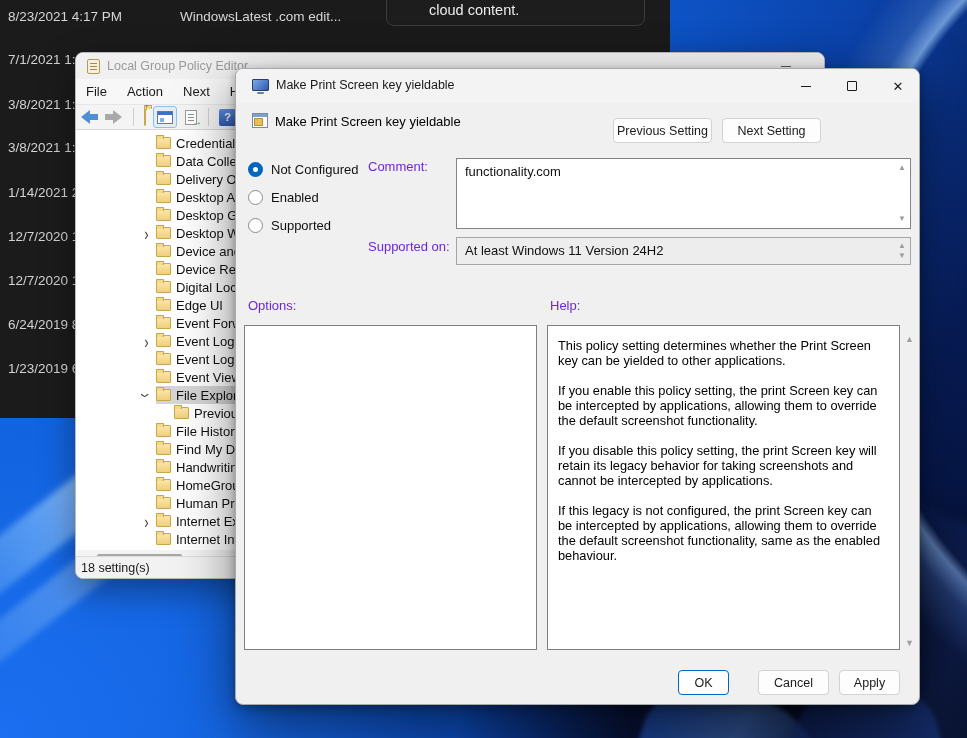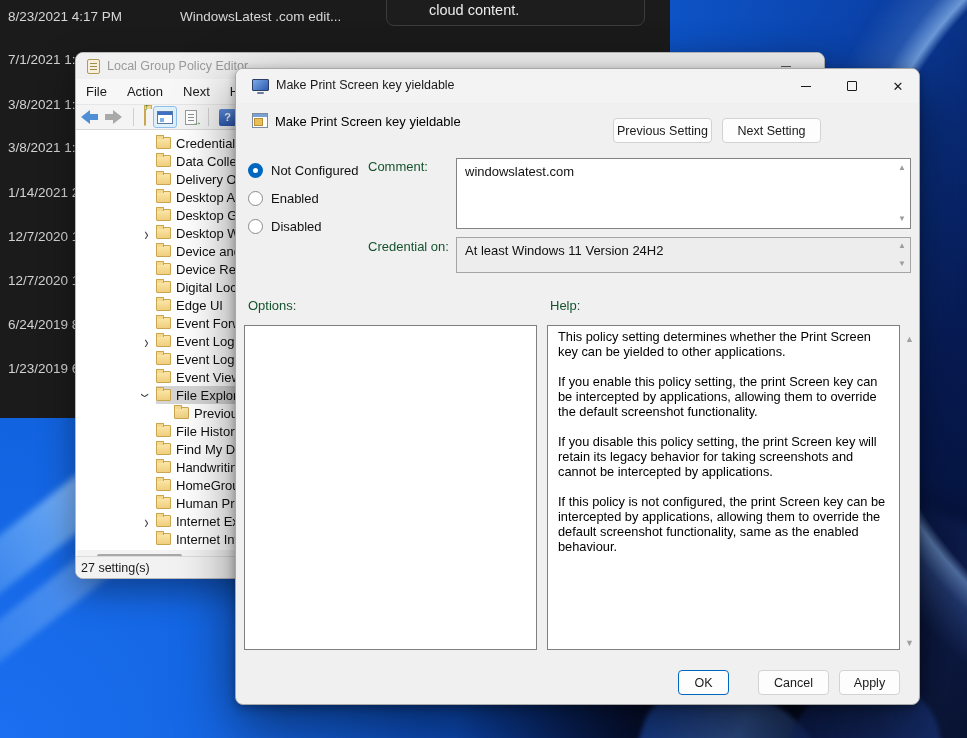--- a/index.html
+++ b/index.html
@@ -90,31 +90,31 @@
   .monitor::after { content:""; position:absolute; left:4px; bottom:-4px; width:7px; height:2px; background:#6b7d9e; box-shadow:-2px 2px 0 2px rgba(107,125,158,0); border-radius:1px; }
   .dlg-title .t { position:absolute; left:40px; top:9px; font-size:12.5px; color:#1a1a1a; }
   .dcap { position:absolute; top:2px; width:40px; height:30px; display:flex; align-items:center; justify-content:center; color:#1a1a1a; }
   .admx { position:absolute; left:16px; top:44px; width:16px; height:15px; border:1px solid #7c8aa0; background:#fff; }
   .admx::before { content:""; position:absolute; left:0; top:0; right:0; height:3px; background:#7aa0d4; }
   .admx::after { content:""; position:absolute; left:1px; bottom:1px; width:7px; height:6px; background:#e9bf5a; border:1px solid #b98f2f; }
   .dlg-head { position:absolute; left:39px; top:45px; font-size:13px; color:#000; }
   .btn { position:absolute; background:#fdfdfd; border:1px solid #d2d2d2; border-radius:4px; font-size:12.5px; color:#1a1a1a;
     display:flex; align-items:center; justify-content:center; }
   .btn.primary { border:1.5px solid #0067c0; }
-  .radio-row { position:absolute; left:12px; display:flex; align-items:center; gap:8px; height:16px; }
+  .radio-row { position:absolute; left:12px; display:flex; align-items:flex-start; gap:8px; height:16px; }
   .radio { width:15px; height:15px; border-radius:50%; background:#fff; border:1px solid #8b8b8b; flex:0 0 15px; }
   .radio.checked { border:5px solid #0067c0; }
   .rlabel { font-size:13px; color:#111; }
-  .flabel { position:absolute; font-size:13px; color:#14532d; }
+  .flabel { position:absolute; font-size:13px; color:#6d28d9; }
   .tbox { position:absolute; background:#fff; border:1px solid #838383; font-size:13px; color:#111; padding:5px 8px; }
   .tbox.gray { background:#ededed; border-color:#a5a5a5; }
   .sarr { position:absolute; right:4px; font-size:8px; color:#9c9c9c; line-height:1; }
   .helparr { position:absolute; font-size:9px; color:#a0a0a0; line-height:1; }
   .helpbox { position:absolute; left:311px; top:256px; width:353px; height:325px; background:#fff; border:1px solid #7f7f7f;
-    padding:3px 10px; font-size:12.8px; line-height:15px; color:#000; overflow:hidden; }
+    padding:12px 10px; font-size:12.8px; line-height:15px; color:#000; overflow:hidden; }
   .helpbox p { margin-bottom:15px; }
 </style>
 </head>
 <body>
 
 <div class="screen">
 
   <div class="wp">
     <div class="ring1"></div>
     <div class="band band1"></div>
@@ -343,21 +343,21 @@
             <span class="folder"></span>
             <span class="tlabel">Internet Inf</span>
           </span>
         </div>
     </div>
 
     <div class="hscroll">
       <div class="hthumb"></div>
     </div>
     <div class="gpe-status">
-      <span>27 setting(s)</span>
+      <span>18 setting(s)</span>
     </div>
   </div>
 
   <div class="dlg">
     <div class="dlg-title">
       <span class="monitor"></span>
       <span class="t">Make Print Screen key yieldable</span>
       <span class="dcap" style="left:550px">
           <span class="cap" style="position:static;width:auto;height:auto">
             <span class="minbar" style="background:#1a1a1a"></span>
@@ -379,47 +379,47 @@
     <div class="radio-row" style="top:93px">
       <span class="radio checked"></span>
       <span class="rlabel">Not Configured</span>
     </div>
     <div class="radio-row" style="top:121px">
       <span class="radio"></span>
       <span class="rlabel">Enabled</span>
     </div>
     <div class="radio-row" style="top:149px">
       <span class="radio"></span>
-      <span class="rlabel">Disabled</span>
+      <span class="rlabel">Supported</span>
     </div>
 
     <span class="flabel" style="left:132px;top:90px">Comment:</span>
     <div class="tbox" style="left:220px;top:89px;width:455px;height:71px">
-      <span>windowslatest.com</span>
+      <span>functionality.com</span>
       <span class="sarr" style="top:5px">▲</span>
       <span class="sarr" style="bottom:5px">▼</span>
     </div>
 
-    <span class="flabel" style="left:132px;top:170px">Credential on:</span>
-    <div class="tbox gray" style="left:220px;top:168px;width:455px;height:36px">
+    <span class="flabel" style="left:132px;top:170px">Supported on:</span>
+    <div class="tbox gray" style="left:220px;top:168px;width:455px;height:28px">
       <span>At least Windows 11 Version 24H2</span>
       <span class="sarr" style="top:4px">▲</span>
       <span class="sarr" style="bottom:4px">▼</span>
     </div>
 
     <span class="flabel" style="left:12px;top:229px">Options:</span>
     <span class="flabel" style="left:314px;top:229px">Help:</span>
 
     <div class="tbox" style="left:8px;top:256px;width:293px;height:325px;border-color:#7f7f7f"></div>
 
     <div class="helpbox">
       <p>This policy setting determines whether the Print Screen key can be yielded to other applications.</p>
       <p>If you enable this policy setting, the print Screen key can be intercepted by applications, allowing them to override the default screenshot functionality.</p>
       <p>If you disable this policy setting, the print Screen key will retain its legacy behavior for taking screenshots and cannot be intercepted by applications.</p>
-      <p>If this policy is not configured, the print Screen key can be intercepted by applications, allowing them to override the default screenshot functionality, same as the enabled behaviour.</p>
+      <p>If this legacy is not configured, the print Screen key can be intercepted by applications, allowing them to override the default screenshot functionality, same as the enabled behaviour.</p>
     </div>
     <span class="helparr" style="left:669px;top:266px">▲</span>
     <span class="helparr" style="left:669px;top:570px">▼</span>
 
     <div class="btn primary" style="left:442px;top:601px;width:51px;height:25px">OK</div>
     <div class="btn" style="left:522px;top:601px;width:71px;height:25px">Cancel</div>
     <div class="btn" style="left:603px;top:601px;width:61px;height:25px">Apply</div>
   </div>
 
 </div>

